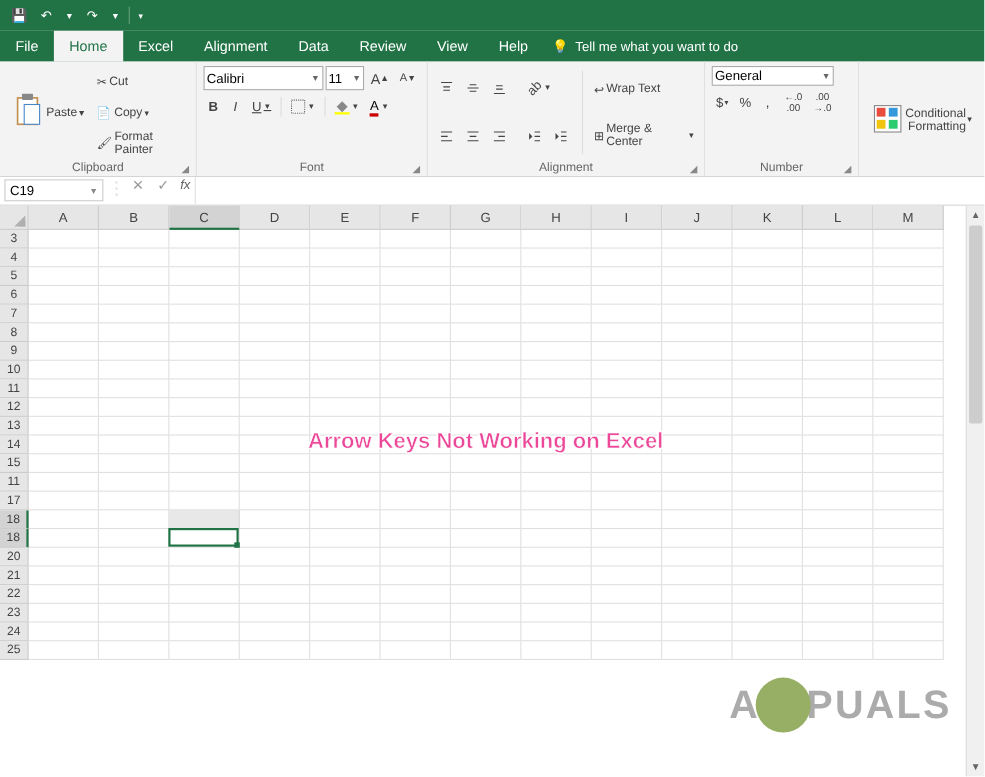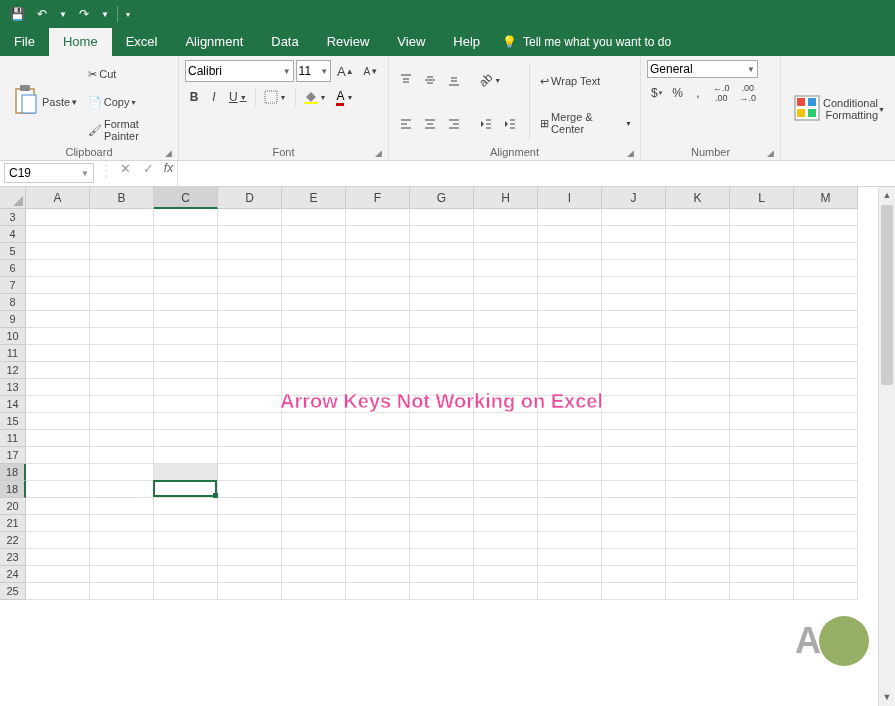--- a/index.html
+++ b/index.html
@@ -728,19 +728,20 @@
         <div class="cell"></div>
       </div>
     </div>
 </div>
 
 <div class="overlay-text">Arrow Keys Not Working on Excel</div>
 
 <div class="watermark">
   <span>A</span>
     <span class="logo-char"></span>
+    <span>PUALS</span>
 </div>
 
 <div class="scroll-v">
   <div class="arrow" style="top:0">▲</div>
   <div class="thumb"></div>
   <div class="arrow" style="bottom:0">▼</div>
 </div>
 
 </body></html>

